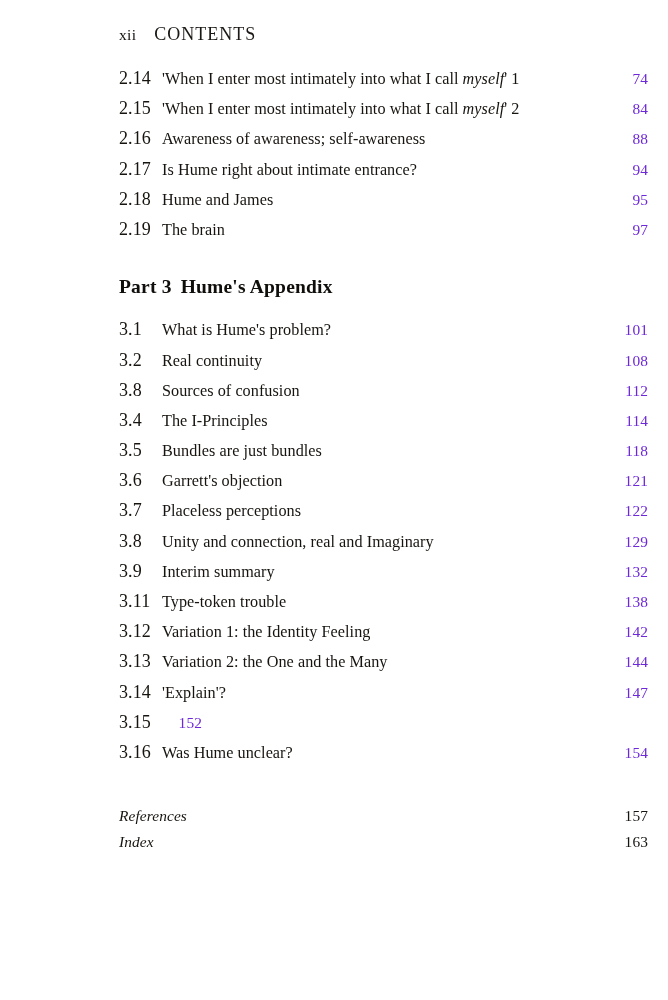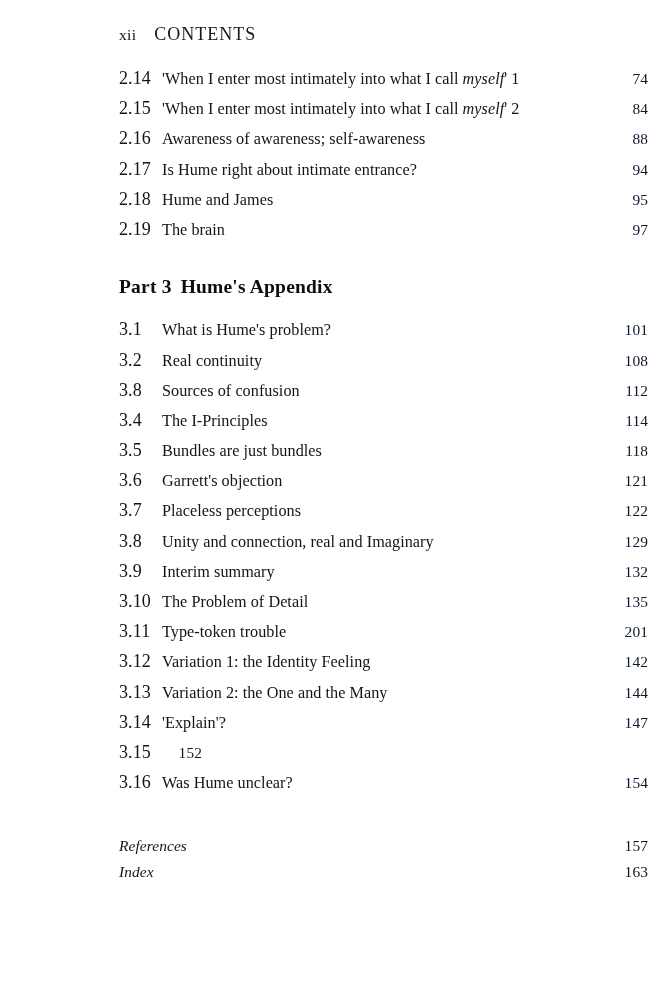--- a/index.html
+++ b/index.html
@@ -81,21 +81,21 @@
 
   .toc-row .title em {
     font-style: italic;
   }
 
   .toc-row .pg {
     flex: 0 0 auto;
     text-align: right;
     width: 40px;
     font-size: 15.4px;
-    color: #0f172a;
+    color: #6d28d9;
     letter-spacing: 0.1px;
   }
 
   
   .part-head {
     position: relative;
     display: flex;
     align-items: baseline;
     height: 30.2px;
     margin-top: 27px;
@@ -236,28 +236,23 @@
           <span class="num">3.8</span>
           <span class="title">Unity and connection, real and Imaginary</span>
           <span class="pg">129</span>
         </div>
         <div class="toc-row">
           <span class="num">3.9</span>
           <span class="title">Interim summary</span>
           <span class="pg">132</span>
         </div>
         <div class="toc-row">
-          <span class="num">3.10</span>
-          <span class="title">The Problem of Detail</span>
-          <span class="pg">135</span>
-        </div>
-        <div class="toc-row">
           <span class="num">3.11</span>
           <span class="title">Type-token trouble</span>
-          <span class="pg">201</span>
+          <span class="pg">138</span>
         </div>
         <div class="toc-row">
           <span class="num">3.12</span>
           <span class="title">Variation 1: the Identity Feeling</span>
           <span class="pg">142</span>
         </div>
         <div class="toc-row">
           <span class="num">3.13</span>
           <span class="title">Variation 2: the One and the Many</span>
           <span class="pg">144</span>

